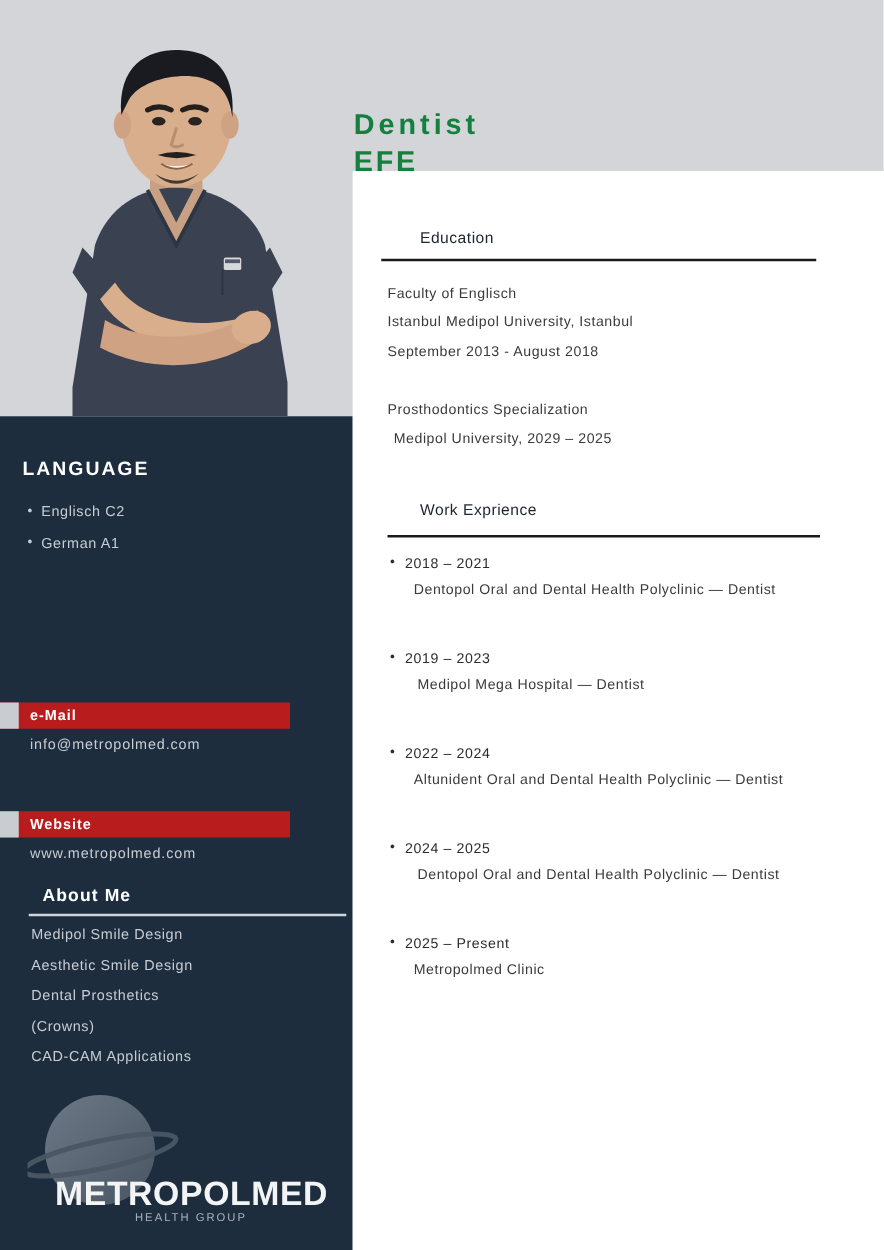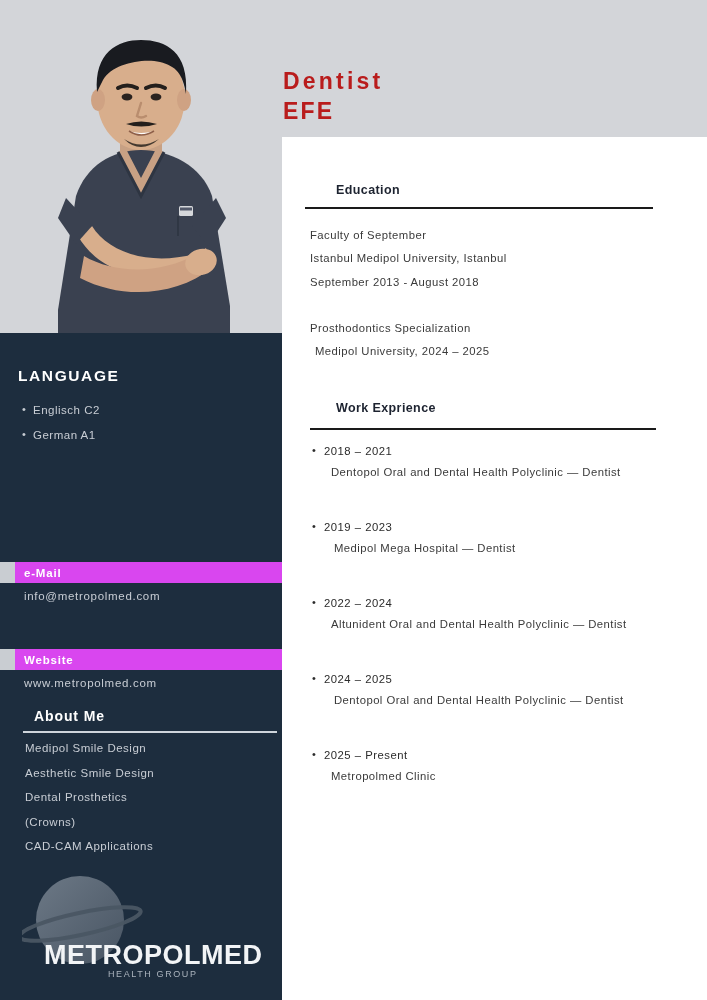--- a/index.html
+++ b/index.html
@@ -80,23 +80,23 @@
     color: #c8cdd4;
   }
 
   
   .contact-block { position: absolute; left: 0; width: 282px; }
   .contact-block.email   { top: 229px; }
   .contact-block.website { top: 276px; margin-top: 40px; }
 
   .contact-bar {
     position: relative;
-    width: 282px;
+    width: 232px;
     height: 21px;
-    background: #d946ef;
+    background: #b91c1c;
     display: flex;
     align-items: center;
     padding-left: 44px;
   }
   .contact-bar .sq {
     position: absolute;
     left: 0; top: 0;
     width: 15px; height: 21px;
     background: #c9cdd2;
   }
@@ -155,22 +155,22 @@
   .content {
     position: absolute;
     left: 283px; top: 137px;
     width: 424px; height: 863px;
     background: #ffffff;
   }
 
   
   .headline {
     position: absolute;
-    left: 283px; top: 66px;
-    color: #b91c1c;
+    left: 283px; top: 84px;
+    color: #15803d;
   }
   .headline .role {
     font-size: 23px;
     font-weight: bold;
     letter-spacing: 3.2px;
     line-height: 30px;
   }
   .headline .name {
     font-size: 23px;
     font-weight: bold;
@@ -183,21 +183,21 @@
     font-size: 16.5px;
     font-weight: bold;
     letter-spacing: 2.2px;
     color: #1d2d3e;
   }
 
   
   .sec-title {
     position: absolute;
     font-size: 12.5px;
-    font-weight: bold;
+    font-weight: normal;
     letter-spacing: 0.4px;
     color: #1d2330;
     padding-left: 31px;
   }
   .sec-rule {
     position: absolute;
     height: 2px;
     background: #1a1a1a;
   }
 
@@ -367,28 +367,28 @@
       </svg>
     </div>
   </div>
 
   <div class="content"></div>
 
   <div class="sec-title" id="edu-title">Education</div>
   <div class="sec-rule" id="edu-rule"></div>
 
   <div class="edu-group" id="edu-g1">
-    <div class="edu-line">Faculty of September</div>
+    <div class="edu-line">Faculty of Englisch</div>
     <div class="edu-line">Istanbul Medipol University, Istanbul</div>
     <div class="edu-line">September 2013 - August 2018</div>
   </div>
 
   <div class="edu-group" id="edu-g2">
     <div class="edu-line">Prosthodontics Specialization</div>
-    <div class="edu-line indent">Medipol University, 2024 – 2025</div>
+    <div class="edu-line indent">Medipol University, 2029 – 2025</div>
   </div>
 
   <div class="sec-title" id="work-title">Work Exprience</div>
   <div class="sec-rule" id="work-rule"></div>
 
   <ul class="work-list">
     <li class="work-item">
       <div class="work-years">2018 – 2021</div>
       <div class="work-place">Dentopol Oral and Dental Health Polyclinic — Dentist</div>
     </li>

